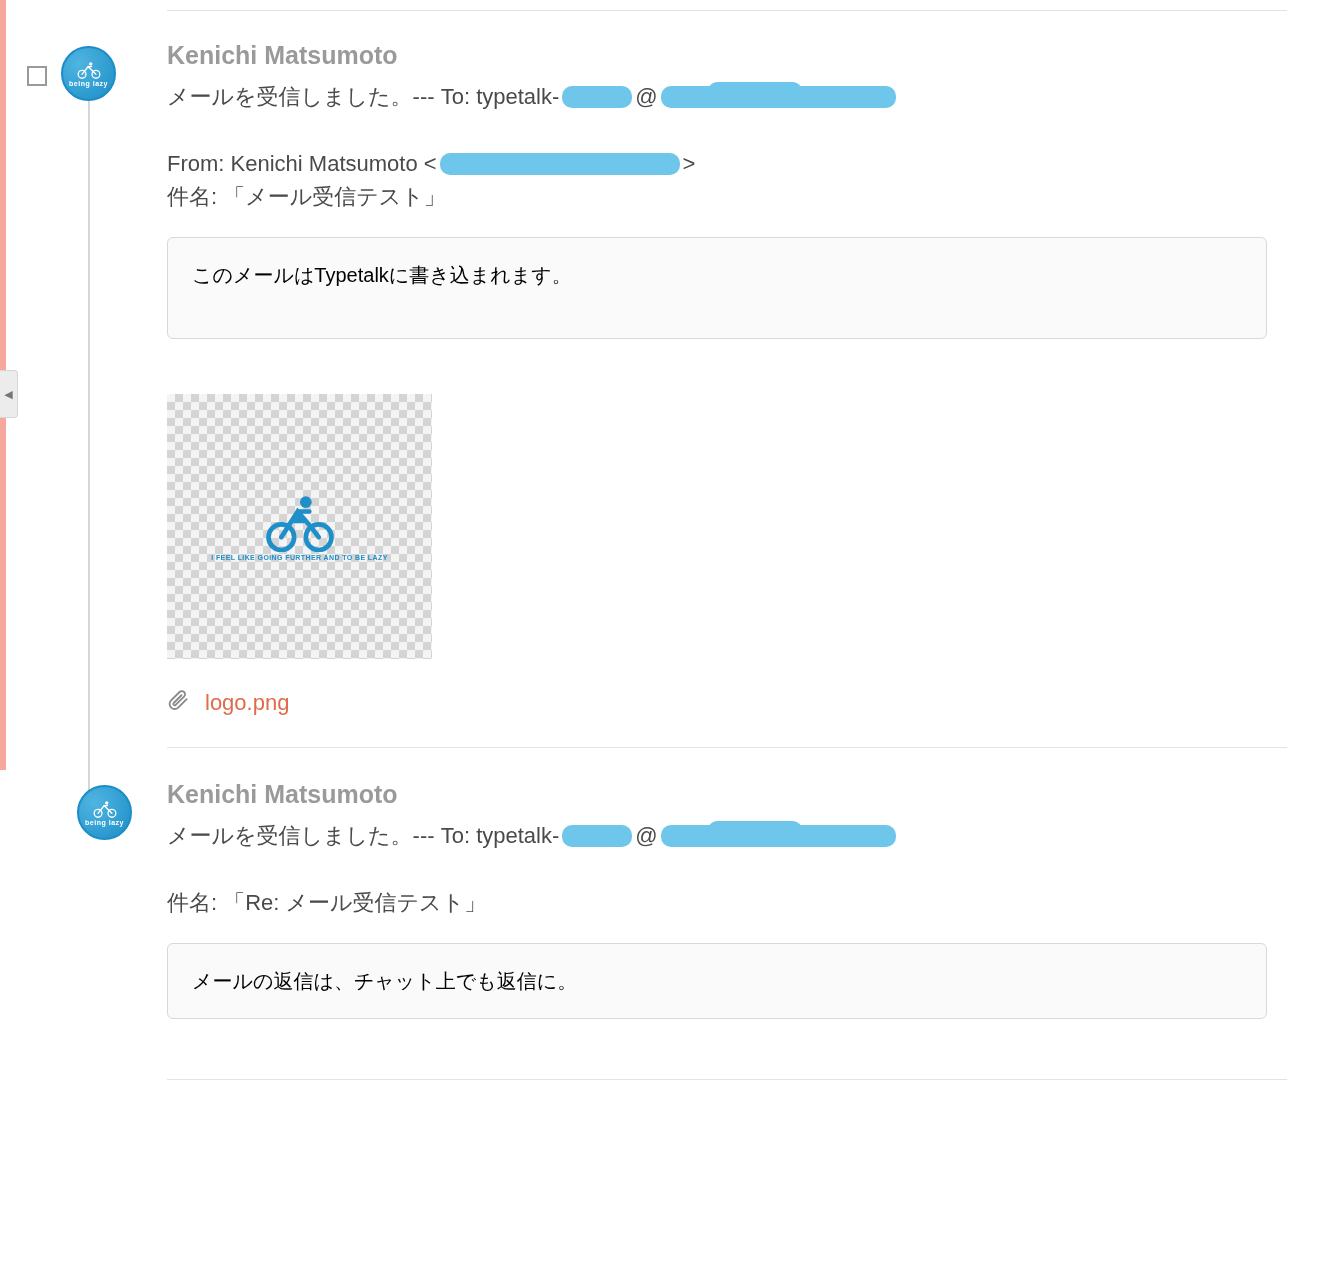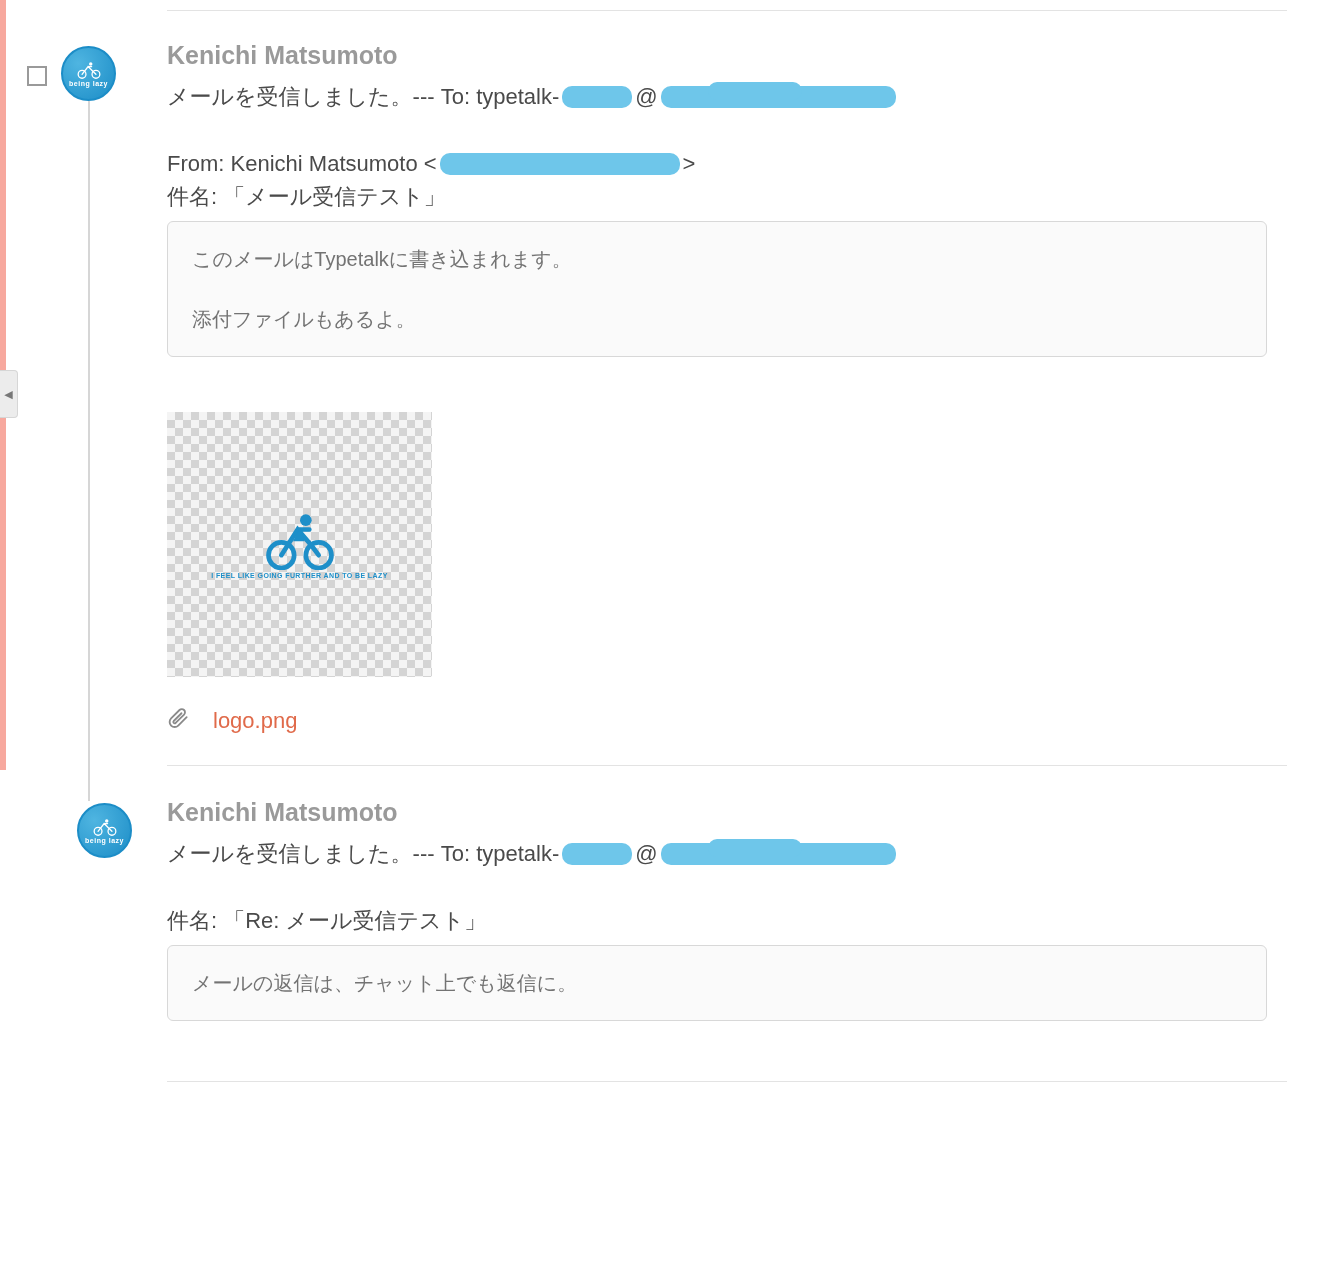--- a/index.html
+++ b/index.html
@@ -125,27 +125,27 @@
   .redact::before, .redact::after {
     content: "";
     position: absolute;
     background: #6ec6ea;
     border-radius: 10px;
     height: 18px;
   }
   .redact.bumpy::before { left: 20%; top: -4px; width: 40%; }
   .spacer { height: 34px; }
   .quote-box {
-    margin-top: 8px;
+    margin-top: 24px;
     border: 1px solid #d8d8d8;
     border-radius: 6px;
     background: #fafafa;
     padding: 20px 24px;
     font-size: 20px;
-    color: #737373;
+    color: #000000;
     width: 1100px;
     line-height: 1.7;
   }
   .quote-box p { margin: 0; }
   .quote-box .gap { height: 26px; }
   .attachment-preview {
     margin-top: 55px;
     width: 265px;
     height: 265px;
     position: relative;
@@ -178,21 +178,21 @@
     letter-spacing: 0.4px;
     color: #1e8fc9;
     font-weight: 600;
     margin-top: 2px;
     text-align: center;
   }
   .attachment-link {
     margin-top: 30px;
     display: flex;
     align-items: center;
-    gap: 24px;
+    gap: 16px;
     font-size: 22px;
   }
   .attachment-link .clip { color: #8a8a8a; }
   .attachment-link .fname { color: #e06a4a; }
   .hr {
     margin: 30px 0 0 0;
     border: none;
     border-top: 1px solid #e3e3e3;
     width: 1120px;
   }
@@ -235,21 +235,20 @@
       <span>From: Kenichi Matsumoto &lt;</span>
       <span class="redact" style="width:240px"></span>
       <span>&gt;</span>
     </p>
 
     <p class="body-line">件名: 「メール受信テスト」</p>
 
     <div class="quote-box">
       <p>このメールはTypetalkに書き込まれます。</p>
       <div class="gap"></div>
-      <p>添付ファイルもあるよ。</p>
     </div>
 
     <div class="attachment-preview">
       <div class="checker"></div>
       <div class="logo-content">
         <svg viewBox="0 0 60 50">
           <circle cx="14" cy="38" r="11" fill="none" stroke="#1e8fc9" stroke-width="4"></circle>
           <circle cx="46" cy="38" r="11" fill="none" stroke="#1e8fc9" stroke-width="4"></circle>
           <path d="M14 38 L28 16 L40 30 L46 38 M28 16 L38 16" fill="none" stroke="#1e8fc9" stroke-width="4" stroke-linecap="round"></path>
           <circle cx="35" cy="8" r="5" fill="#1e8fc9"></circle>

